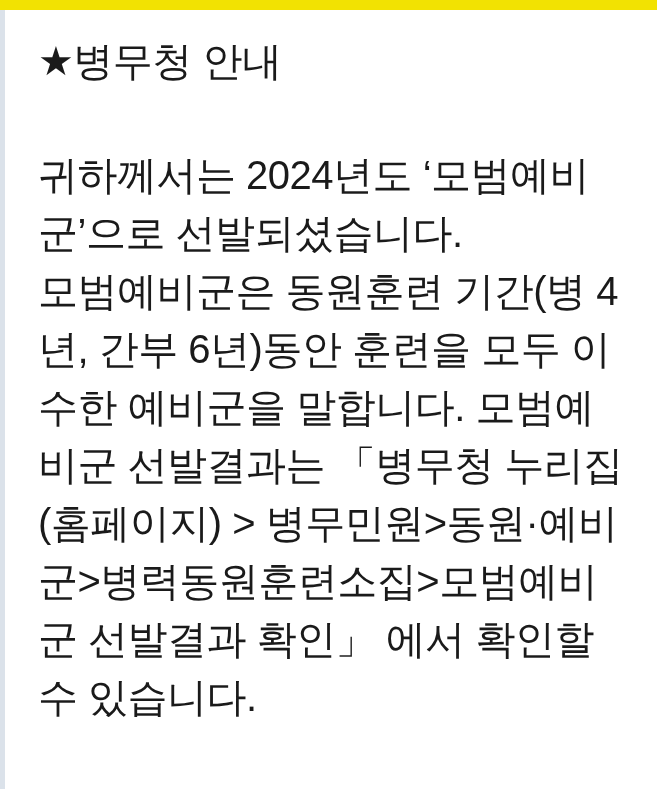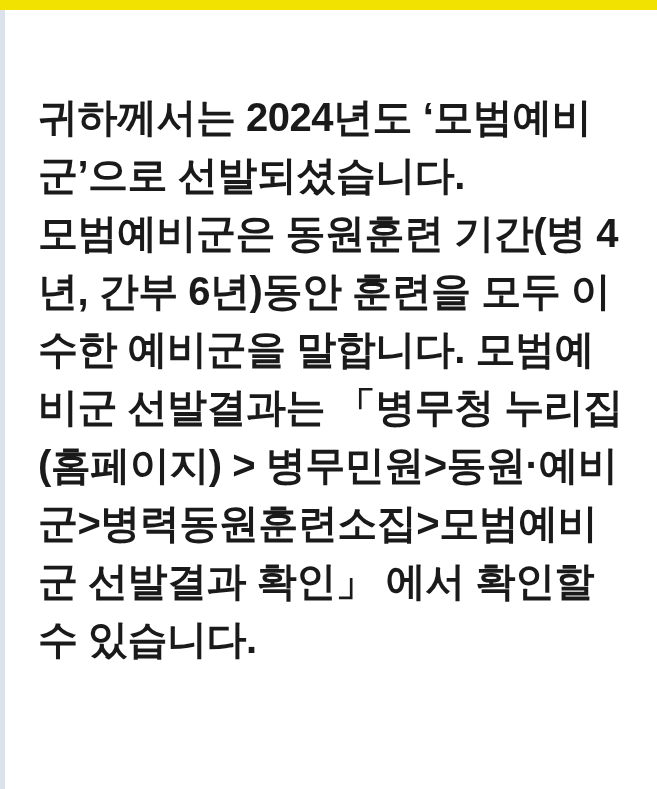--- a/index.html
+++ b/index.html
@@ -43,29 +43,30 @@
     margin: 0;
     font-size: 40px;
     line-height: 58px;
     font-weight: 400;
     letter-spacing: -0.5px;
   }
   .body-text {
     margin: 56px 0 0 0;
     font-size: 40px;
     line-height: 58px;
-    font-weight: 700;
+    font-weight: 400;
     letter-spacing: -0.5px;
     white-space: pre-line;
     word-break: break-all;
     overflow-wrap: anywhere;
   }
 </style>
 </head>
 <body style="--accent: #f2e202; --strip: #dbe2ea; --text: #1a1a1a; --bg: #ffffff;">
 
 <div class="top-bar"></div>
 <div class="left-strip"></div>
 
 <div class="content">
+  <h1 class="title">★병무청 안내</h1>
   <p class="body-text">귀하께서는 2024년도 ‘모범예비군’으로 선발되셨습니다.
 모범예비군은 동원훈련 기간(병 4년, 간부 6년)동안 훈련을 모두 이수한 예비군을 말합니다. 모범예비군 선발결과는 「병무청 누리집(홈페이지) &gt; 병무민원&gt;동원·예비군&gt;병력동원훈련소집&gt;모범예비군 선발결과 확인」 에서 확인할 수 있습니다.</p>
 </div>
 
 </body></html>

